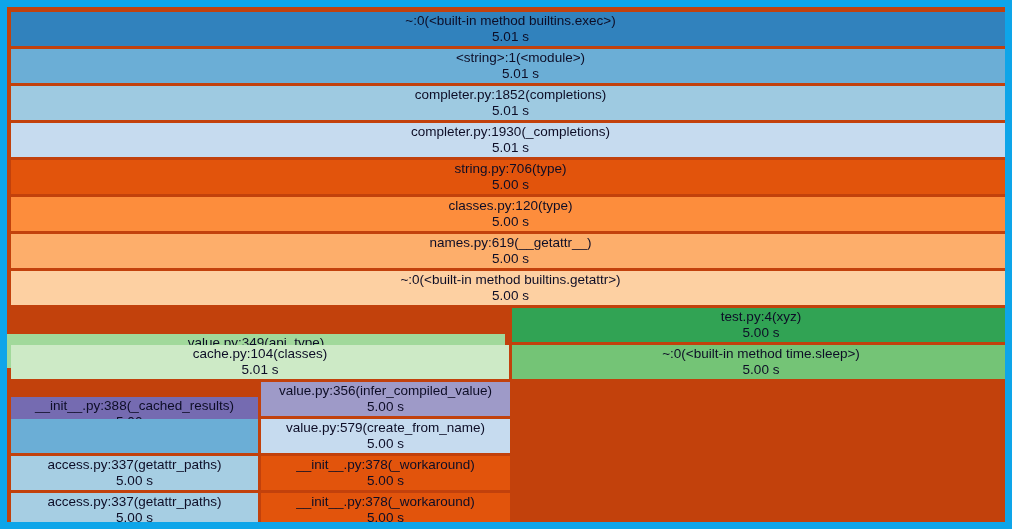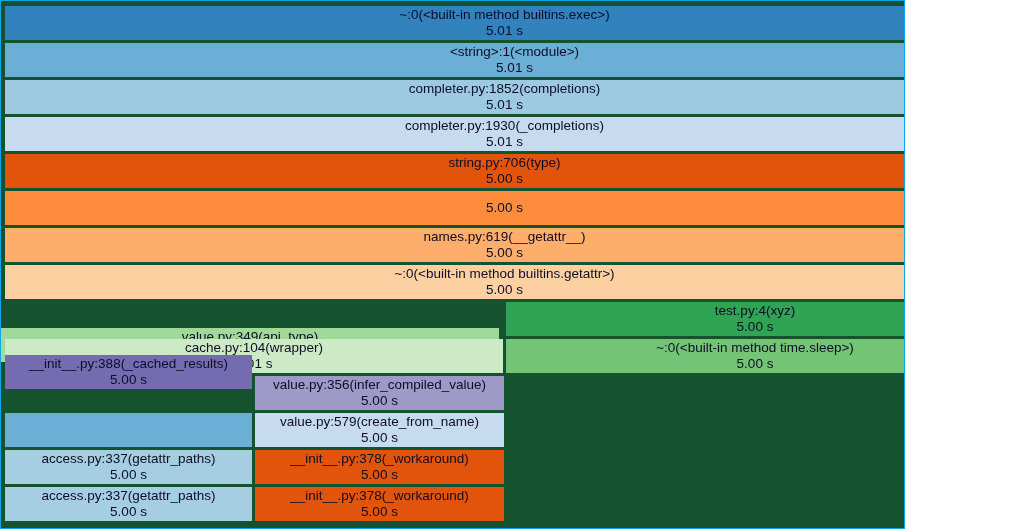--- a/index.html
+++ b/index.html
@@ -2,25 +2,25 @@
 <html><head>
 <meta charset="utf-8">
 <style>
   html, body {
     margin: 0;
     padding: 0;
     background: #ffffff;
   }
   #flame-canvas {
     position: relative;
-    width: 905px;
+    width: 1012px;
     height: 529px;
-    background: #14532d;
+    background: #c2410c;
     box-sizing: border-box;
-    border: 1px solid #0ea5e9;
+    border: 7px solid #0ea5e9;
     overflow: hidden;
     font-family: "Liberation Sans", sans-serif;
   }
   .block {
     position: absolute;
     height: 34px;
     box-sizing: border-box;
     display: flex;
     flex-direction: column;
     align-items: center;
@@ -55,47 +55,48 @@
     </div>
     <div class="block" style="left: 4px; top: 116px; width: 999px; background: rgb(198, 219, 239);">
       <div class="lbl">completer.py:1930(_completions)</div>
       <div class="time">5.01 s</div>
     </div>
     <div class="block" style="left: 4px; top: 153px; width: 999px; background: rgb(226, 84, 12);">
       <div class="lbl">string.py:706(type)</div>
       <div class="time">5.00 s</div>
     </div>
     <div class="block" style="left: 4px; top: 190px; width: 999px; background: rgb(253, 141, 60);">
+      <div class="lbl">classes.py:120(type)</div>
       <div class="time">5.00 s</div>
     </div>
     <div class="block" style="left: 4px; top: 227px; width: 999px; background: rgb(253, 174, 107);">
       <div class="lbl">names.py:619(__getattr__)</div>
       <div class="time">5.00 s</div>
     </div>
     <div class="block" style="left: 4px; top: 264px; width: 999px; background: rgb(253, 208, 162);">
       <div class="lbl">~:0(&lt;built-in method builtins.getattr&gt;)</div>
       <div class="time">5.00 s</div>
     </div>
     <div class="block" style="left: 0; top: 301px; width: 498px; background: rgb(161, 217, 155); margin-top: 26px;">
       <div class="lbl">value.py:349(api_type)</div>
       <div class="time">5.00 s</div>
     </div>
     <div class="block" style="left: 505px; top: 301px; width: 498px; background: rgb(49, 163, 84);">
       <div class="lbl">test.py:4(xyz)</div>
       <div class="time">5.00 s</div>
     </div>
     <div class="block" style="left: 4px; top: 338px; width: 498px; background: rgb(205, 234, 198);">
-      <div class="lbl">cache.py:104(wrapper)</div>
+      <div class="lbl">cache.py:104(classes)</div>
       <div class="time">5.01 s</div>
     </div>
     <div class="block" style="left: 505px; top: 338px; width: 498px; background: rgb(116, 196, 118);">
       <div class="lbl">~:0(&lt;built-in method time.sleep&gt;)</div>
       <div class="time">5.00 s</div>
     </div>
-    <div class="block" style="left: 4px; top: 354px; width: 247px; background: rgb(117, 107, 177);">
+    <div class="block" style="left: 4px; top: 390px; width: 247px; background: rgb(117, 107, 177);">
       <div class="lbl">__init__.py:388(_cached_results)</div>
       <div class="time">5.00 s</div>
     </div>
     <div class="block" style="left: 254px; top: 375px; width: 249px; background: rgb(158, 154, 200);">
       <div class="lbl">value.py:356(infer_compiled_value)</div>
       <div class="time">5.00 s</div>
     </div>
     <div class="block" style="left: 4px; top: 412px; width: 247px; background: rgb(107, 174, 214);"></div>
     <div class="block" style="left: 254px; top: 412px; width: 249px; background: rgb(198, 219, 239);">
       <div class="lbl">value.py:579(create_from_name)</div>

